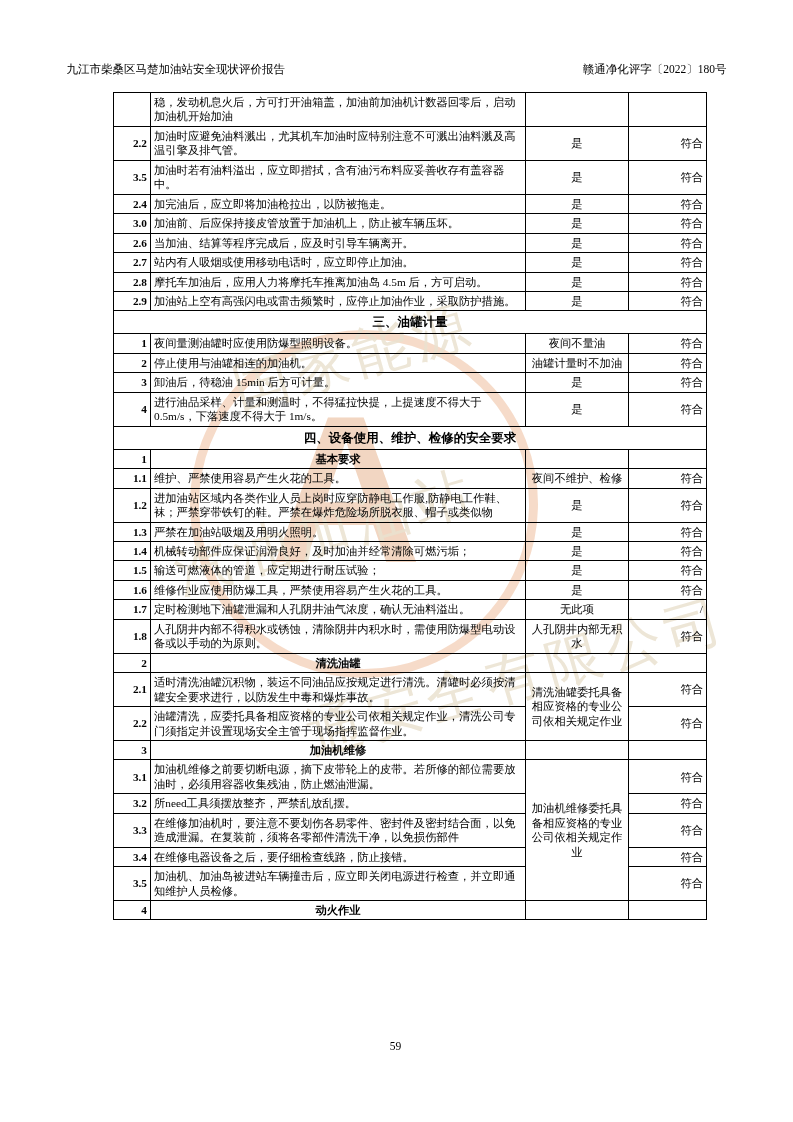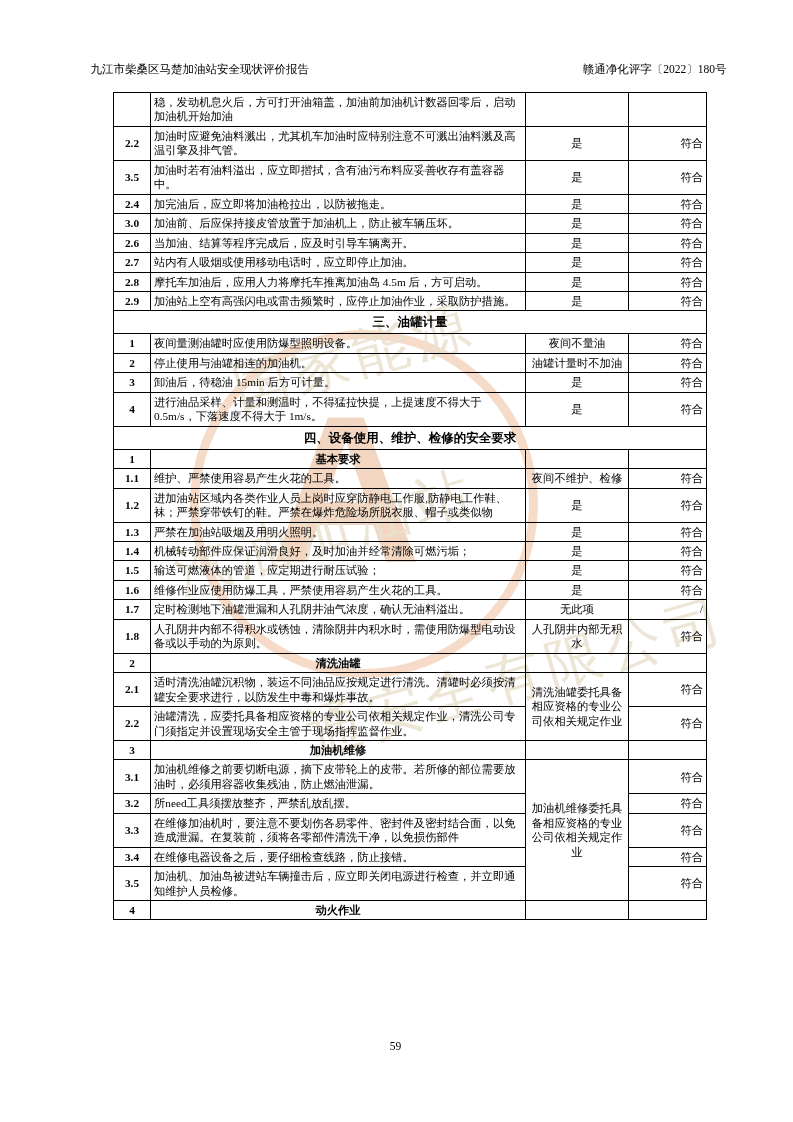--- a/index.html
+++ b/index.html
@@ -71,21 +71,21 @@
     z-index: 2;
   }
   .header-inner {
     margin: 0 auto;
     width: 660px;
     display: flex;
     justify-content: space-between;
     font-size: 11.5px;
     font-family: "Liberation Serif", serif;
   }
-  .header-left { white-space: nowrap; margin-left: 24px; }
+  .header-left { white-space: nowrap; }
   .header-right { white-space: nowrap; }
 
   
   .table-wrap {
     position: absolute;
     left: 113px;
     top: 92px;
     width: 567px;
     z-index: 2;
   }
@@ -97,21 +97,21 @@
   td {
     border: 1px solid #000;
     font-size: 11.3px;
     line-height: 1.28;
     padding: 2px 3px;
     vertical-align: middle;
     font-family: "Liberation Serif", "DejaVu Serif", serif;
   }
   .c-num {
     width: 30px;
-    text-align: center;
+    text-align: right;
     font-weight: bold;
   }
   .c-item {
     width: 368px;
     text-align: left;
   }
   .c-mid {
     width: 96px;
     text-align: center;
   }

